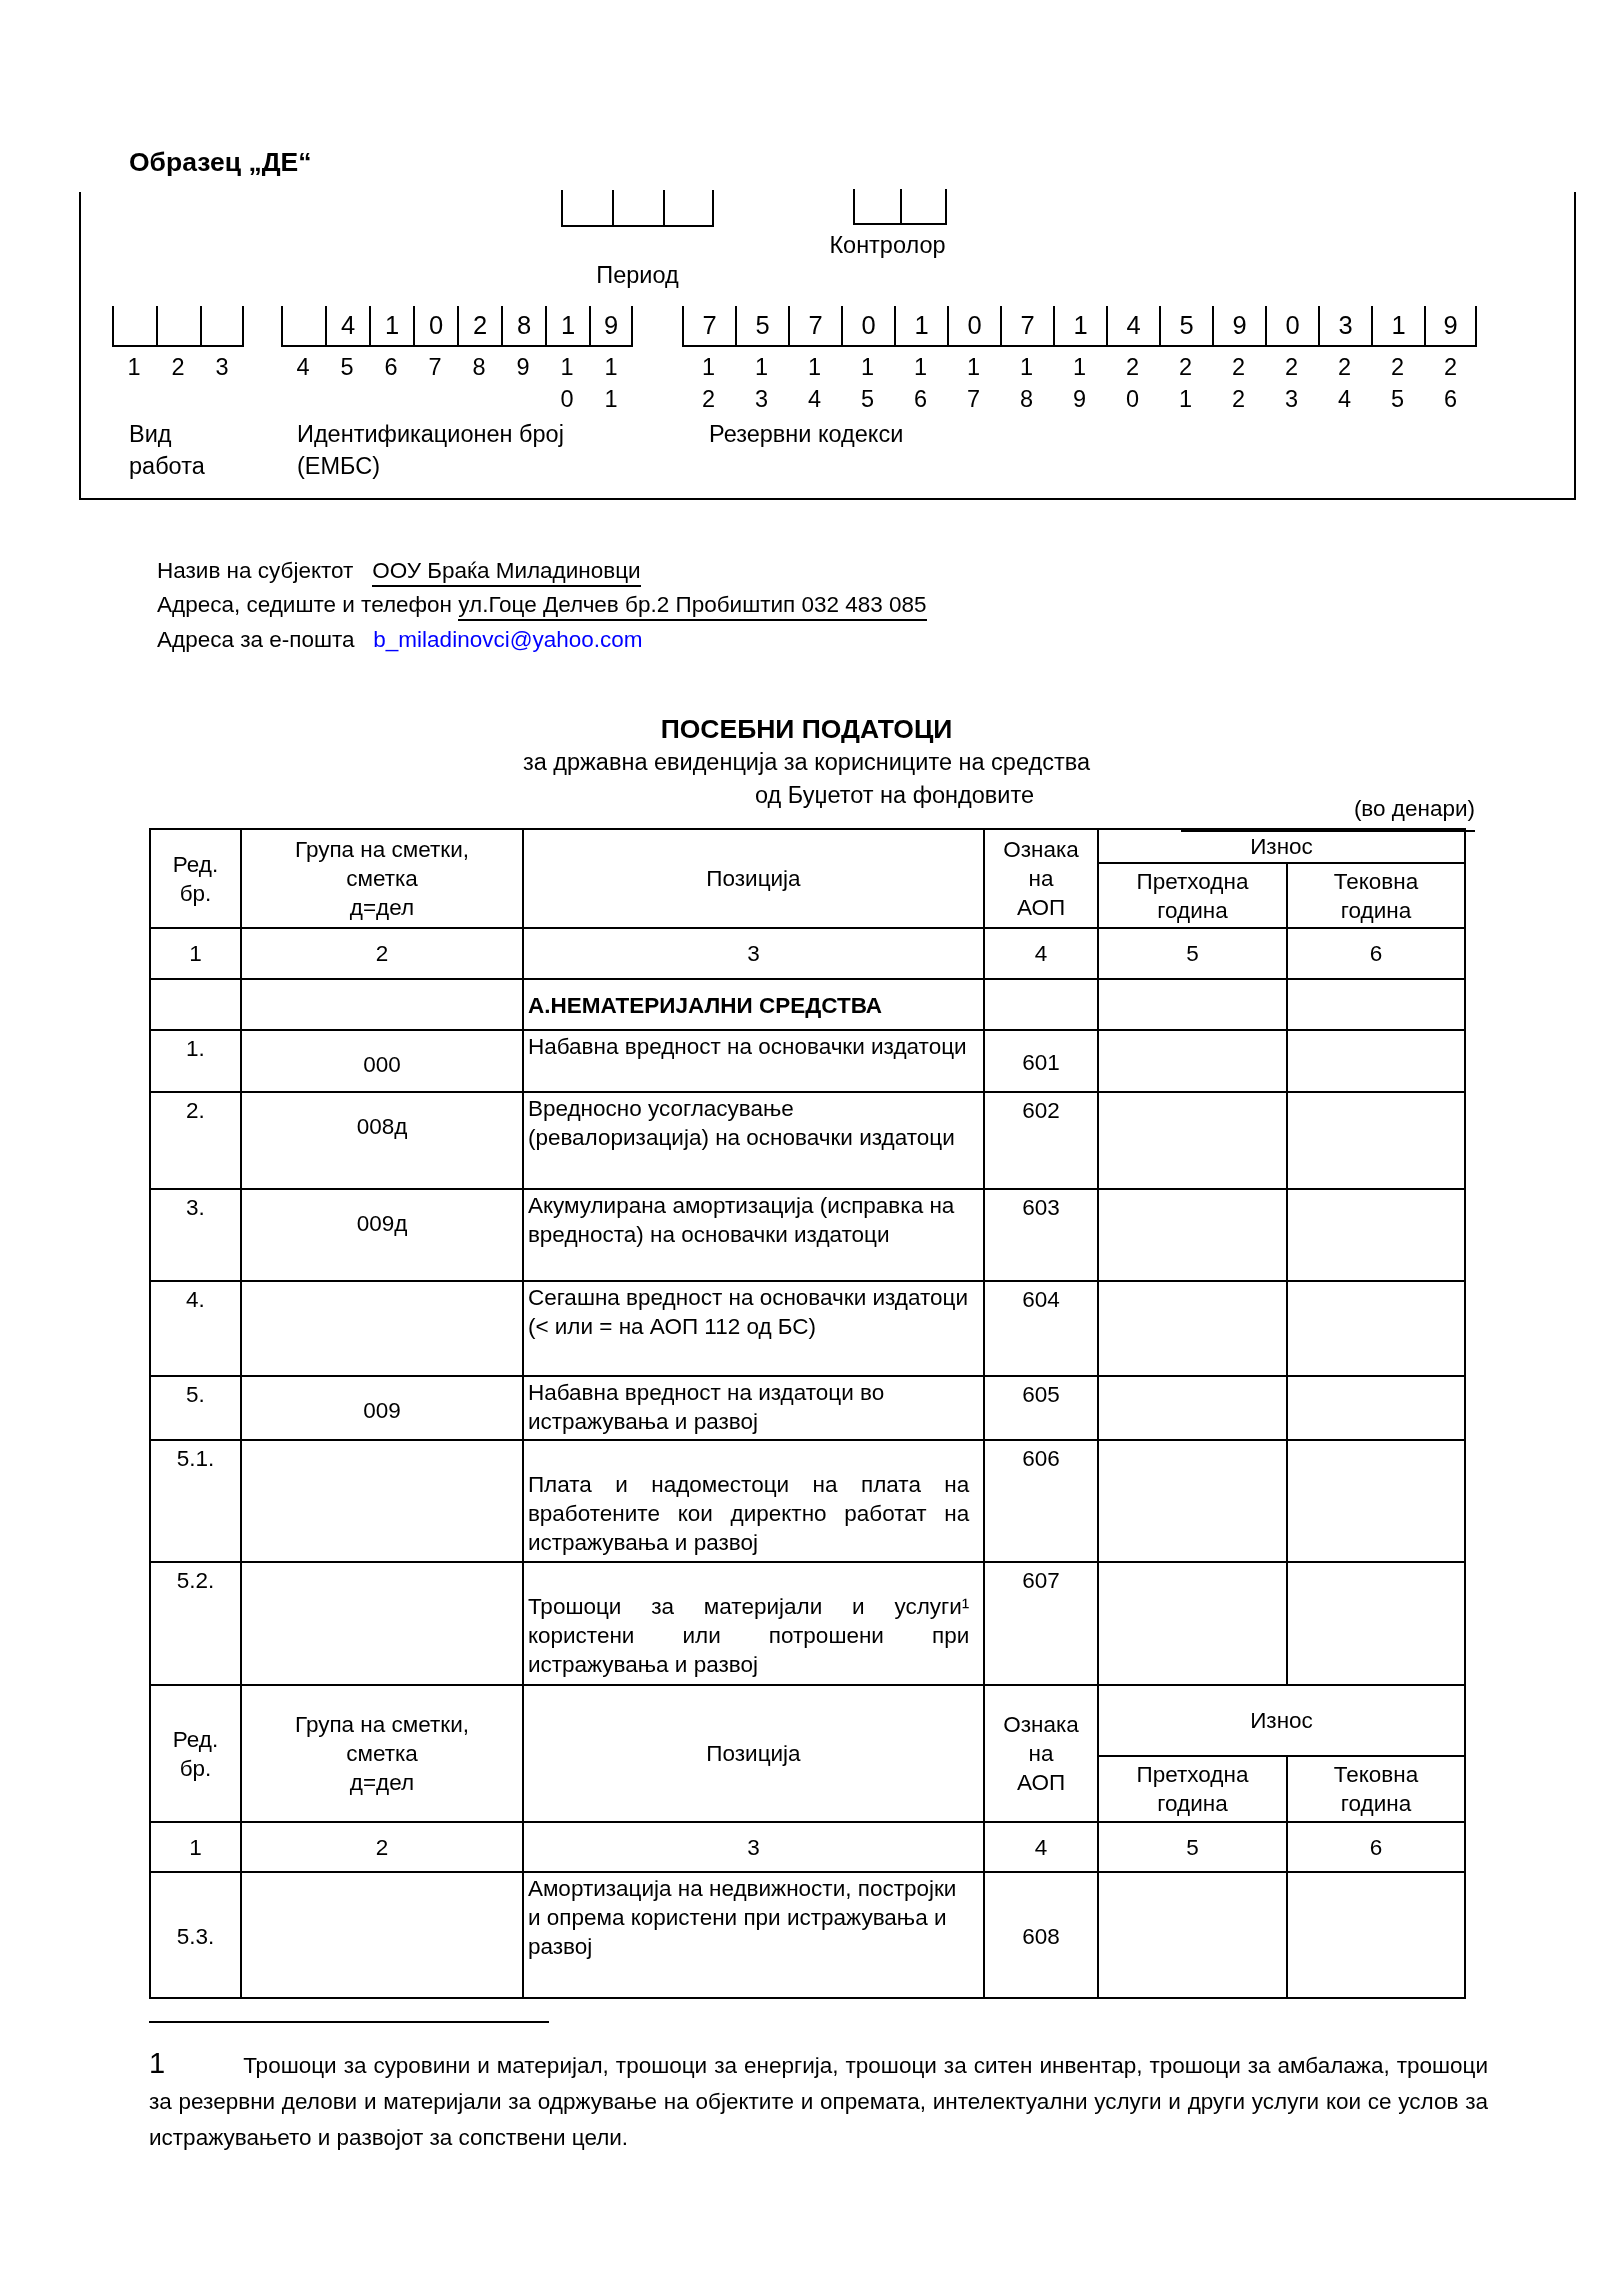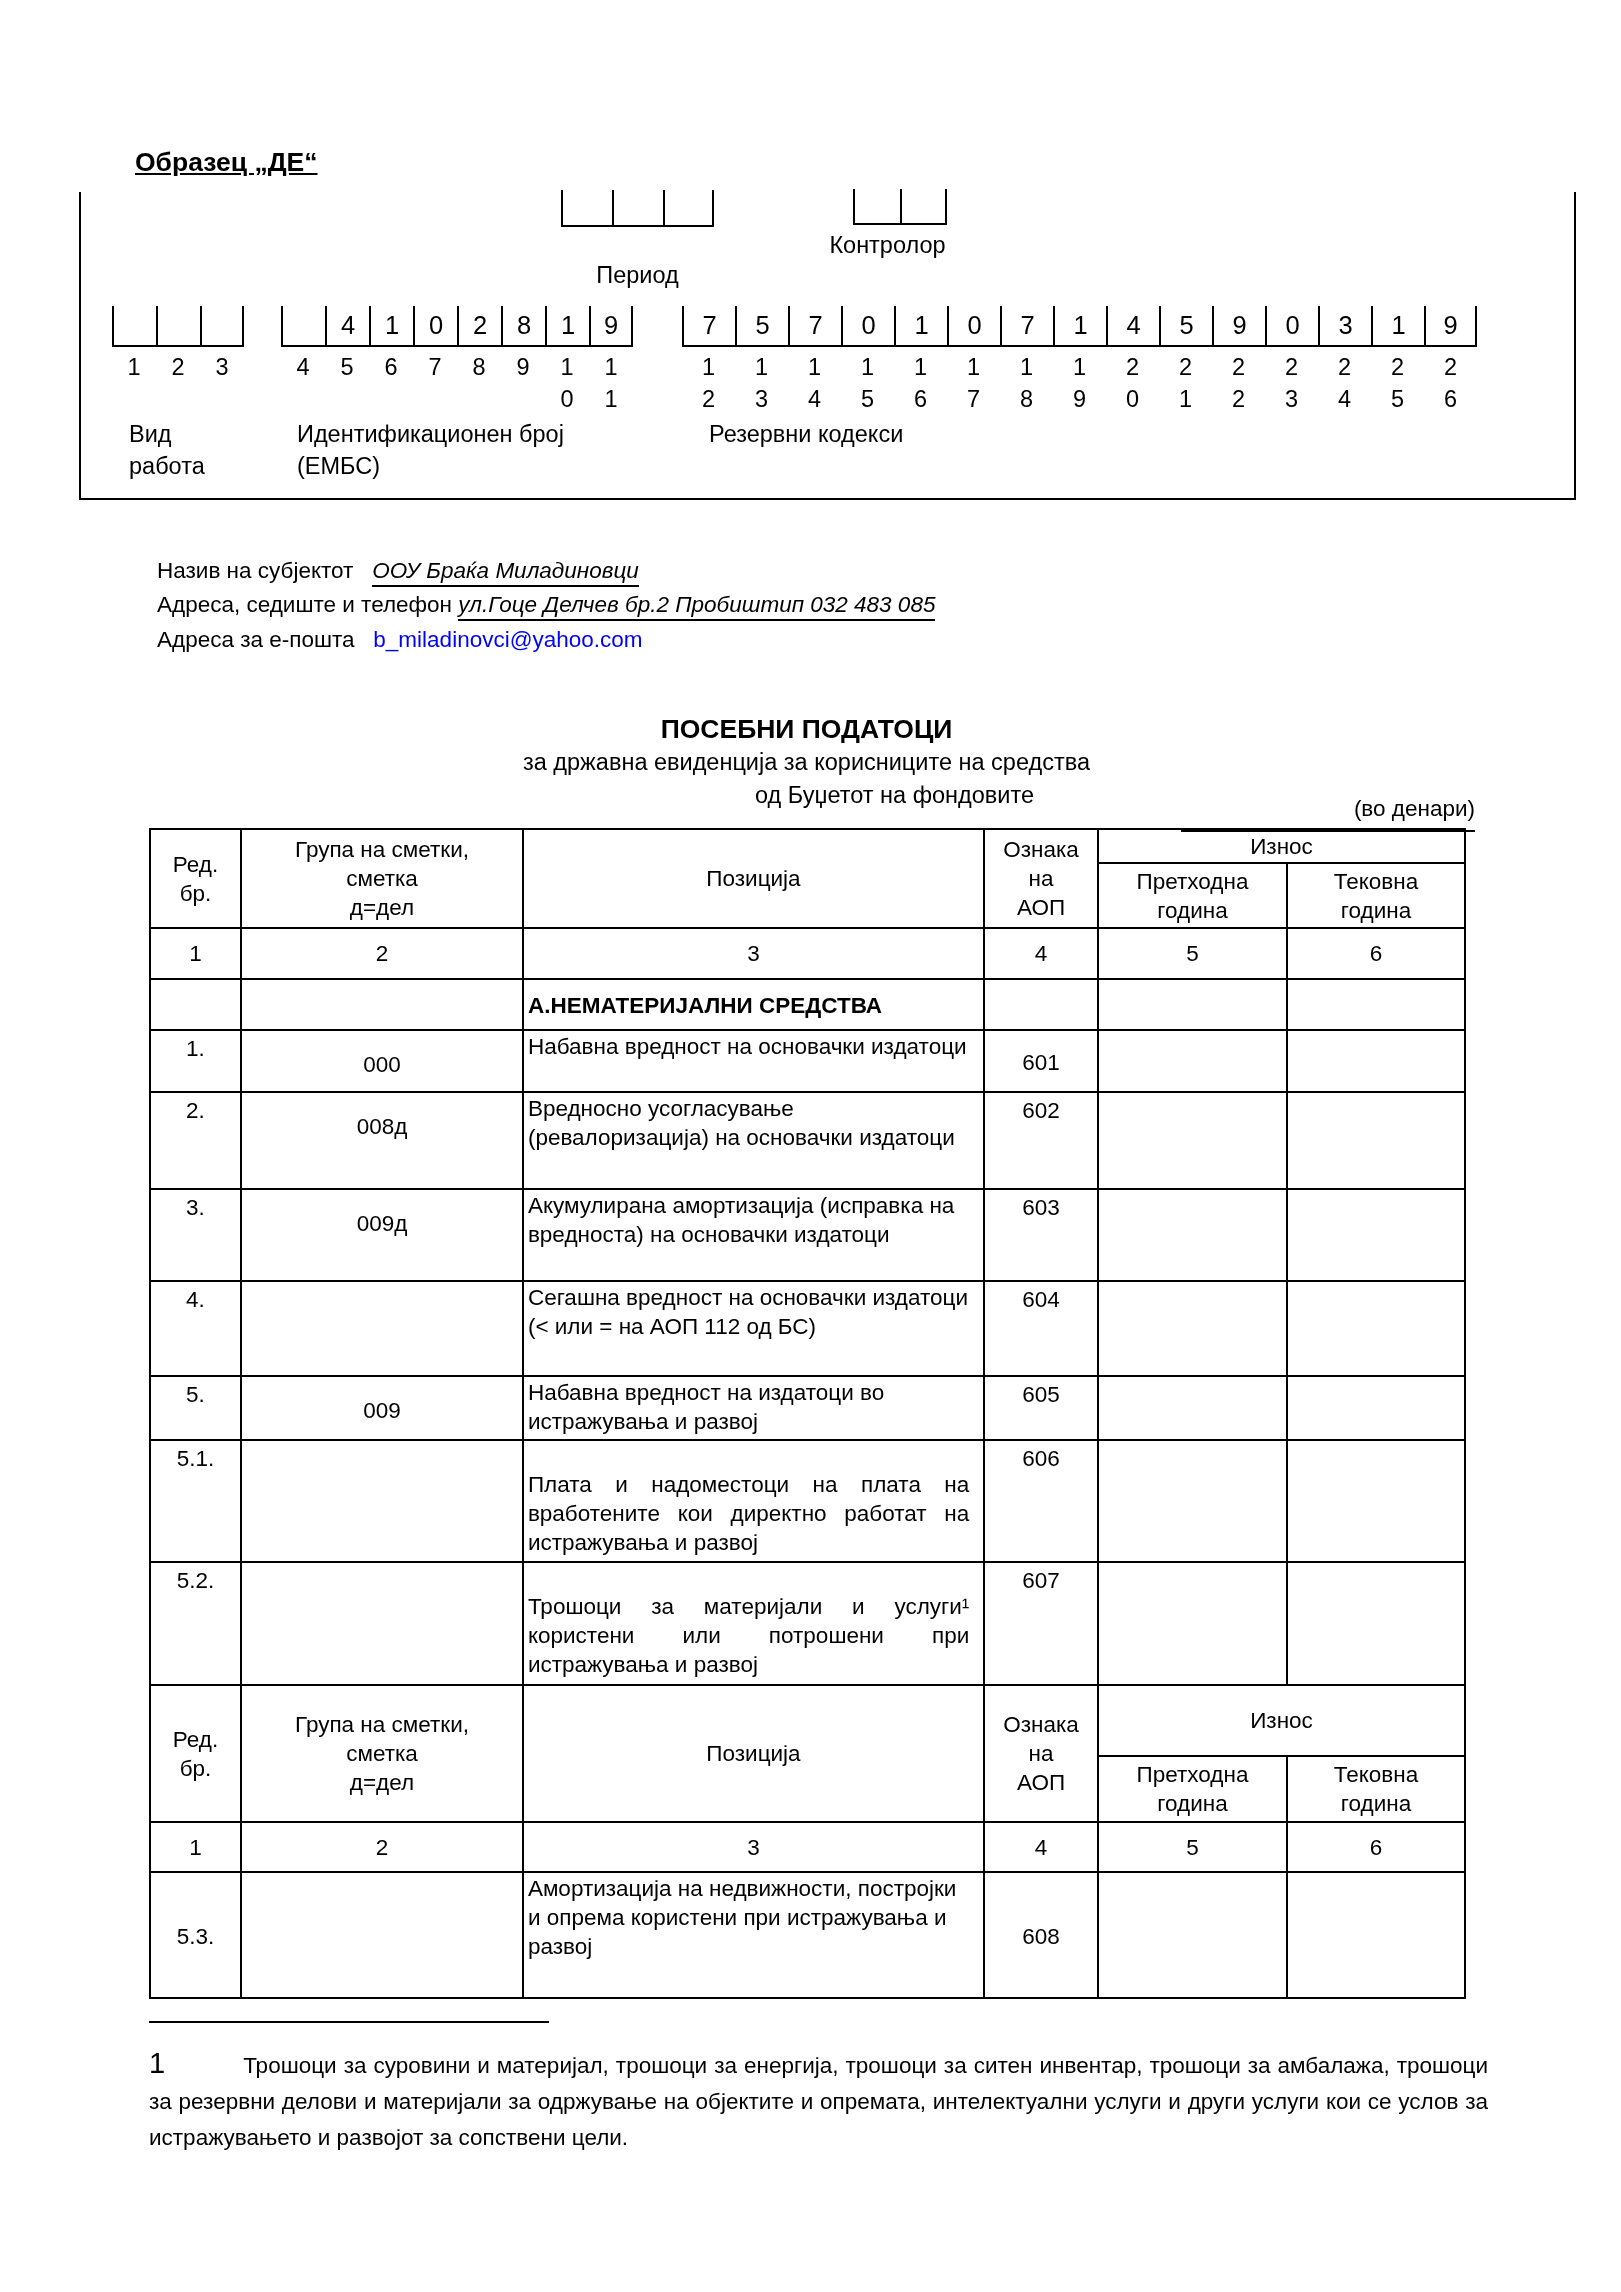--- a/index.html
+++ b/index.html
@@ -27,21 +27,21 @@
 
   .poslabels { position:absolute; display:flex; }
   .poslabels .pl { text-align:center; font-size:23.5px; line-height:32px; white-space:pre-line; }
 
   .cap { font-size:23.5px; line-height:32px; }
   .center { text-align:center; }
 
   
   .subject { font-size:22.5px; line-height:23.5px; }
   .subject .line { margin-bottom:10.8px; white-space:nowrap; }
-  .uline { border-bottom:2px solid #000; padding-bottom:2px;font-style:italic; }
+  .uline { border-bottom:2px solid #000; padding-bottom:2px; }
   .email { color:#0000ff; }
 
   
   .title-bold { font-size:26.5px; font-weight:bold; text-align:center; }
   .title-sub { font-size:23.5px; text-align:center; }
   .currency { font-size:22.5px; text-align:right; border-bottom:2px solid #000; padding-bottom:8px; }
 
   
   table.main { border-collapse:collapse; table-layout:fixed; position:absolute; left:149px; top:828px; width:1315px; }
   table.main th, table.main td {
@@ -66,21 +66,21 @@
   .fn-rule { border-top:2.9px solid #000; }
   .footnote { font-size:22.5px; line-height:36px; text-align:justify; }
   .fn-num { font-size:29px; }
   .fn-gap { display:inline-block; width:78px; }
 </style>
 </head>
 <body>
 
 <div class="page">
 
-  <div class="abs form-code" style="left:135px; top:147px;text-decoration:underline;">Образец „ДЕ“</div>
+  <div class="abs form-code" style="left:129px; top:147px;">Образец „ДЕ“</div>
 
   <div class="abs top-box" style="left:79px; top:192px; width:1493px; height:306px;"></div>
 
   <div class="comb small" id="period-comb" style="left:561px; top:190px;">
       <div class="cell" style="width: 51px; height: 37px;"></div>
       <div class="cell" style="width: 51px; height: 37px;"></div>
       <div class="cell" style="width: 51px; height: 37px;"></div>
     </div>
   <div class="abs cap center" style="left:561px; top:259px; width:153px;">Период</div>
 

